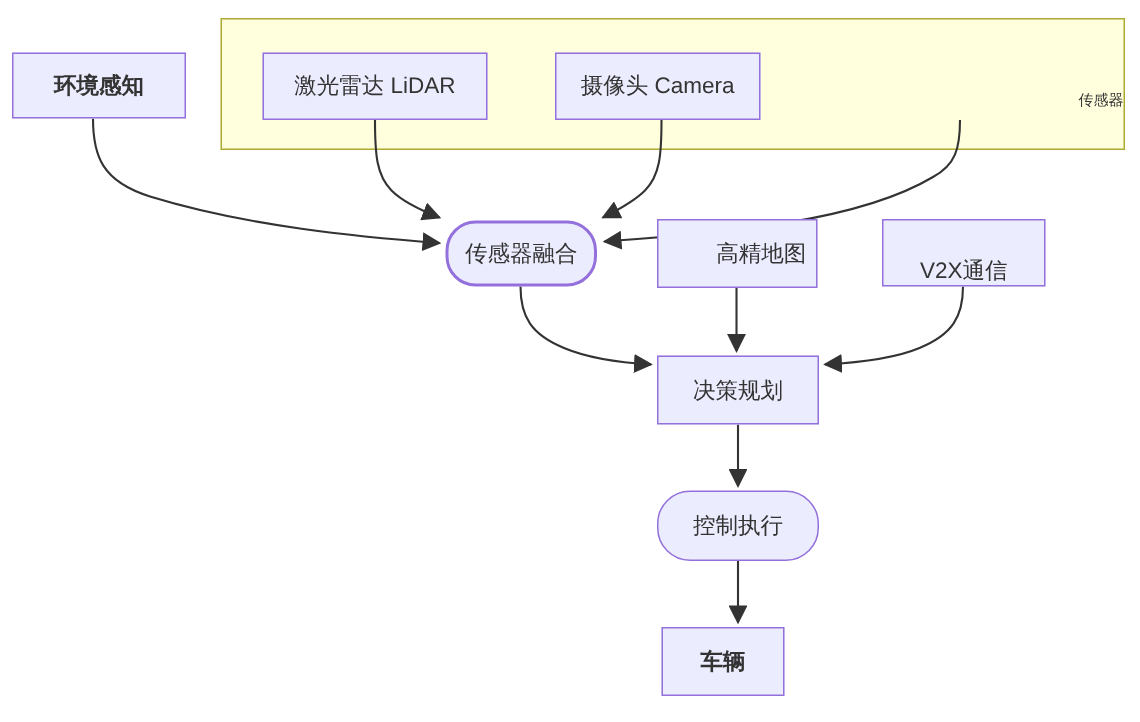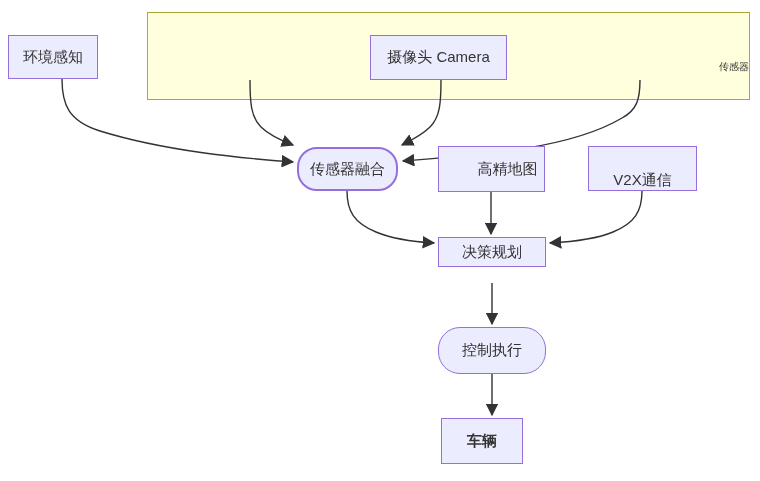--- a/index.html
+++ b/index.html
@@ -50,28 +50,28 @@
     justify-content: center;
     font-size: 15px;
     color: var(--text, #333333);
     white-space: nowrap;
   }
   .node.rounded {
     border-radius: 20px;
     border-width: 2px;
   }
   
-  .n-env      { left: 8px;   top: 35px;  width: 90px; height: 44px; }
+  .n-env      { left: 8px;   top: 35px;  width: 116px; height: 44px; font-weight: bold; }
   .n-lidar    { left: 175px; top: 35px;  width: 150px; height: 45px; }
   .n-camera   { left: 370px; top: 35px;  width: 137px; height: 45px; align-items: center; }
   .n-radar    { left: 558px; top: 35px;  width: 164px; height: 45px; }
   .n-fusion   { left: 297px; top: 147px; width: 101px; height: 44px; }
   .n-map      { left: 438px; top: 146px; width: 107px; height: 46px; padding-left: 32px; }
   .n-v2x      { left: 588px; top: 146px; width: 109px; height: 45px; align-items: flex-end; }
-  .n-decision { left: 438px; top: 237px; width: 108px; height: 30px; }
+  .n-decision { left: 438px; top: 237px; width: 108px; height: 46px; }
   .n-control  { left: 438px; top: 327px; width: 108px; height: 47px; border-radius: 22px; }
   .n-vehicle  { left: 441px; top: 418px; width: 82px;  height: 46px; font-weight: bold; }
   .c-sensors  { left: 147px; top: 12px;  width: 603px; height: 88px; }
 </style>
 </head>
 <body>
 
 <div class="canvas">
 
   <div class="cluster c-sensors">
@@ -91,20 +91,23 @@
     <path class="edge" d="M347,191 C347,211 354,223 376,232 C395,240 417,242 434,243" marker-end="url(#arrow)"></path>
     <path class="edge" d="M491,192 L491,234" marker-end="url(#arrow)"></path>
     <path class="edge" d="M642,191 C642,211 635,223 613,232 C594,240 568,242 550,243" marker-end="url(#arrow)"></path>
     <path class="edge" d="M492,283 L492,324" marker-end="url(#arrow)"></path>
     <path class="edge" d="M492,374 L492,415" marker-end="url(#arrow)"></path>
   </svg>
 
   <div class="node n-env">
     <span>环境感知</span>
   </div>
+  <div class="node n-lidar">
+    <span>激光雷达 LiDAR</span>
+  </div>
   <div class="node n-camera">
     <span>摄像头 Camera</span>
   </div>
   <div class="node rounded n-fusion">
     <span>传感器融合</span>
   </div>
   <div class="node n-map">
     <span>高精地图</span>
   </div>
   <div class="node n-v2x">

